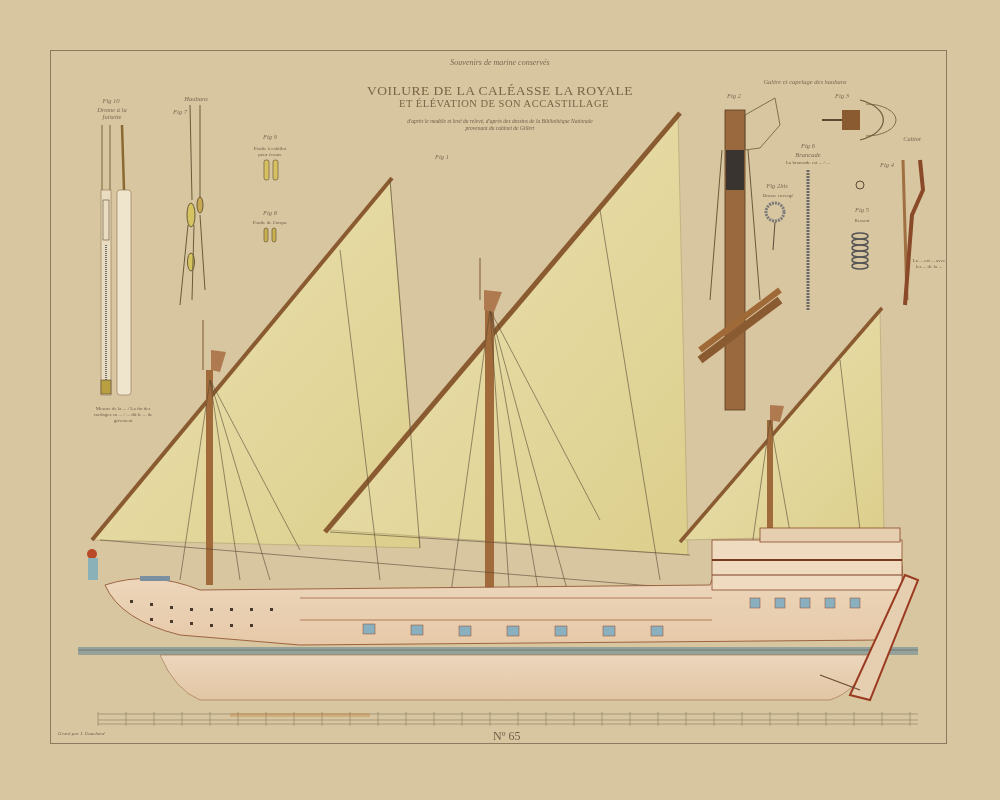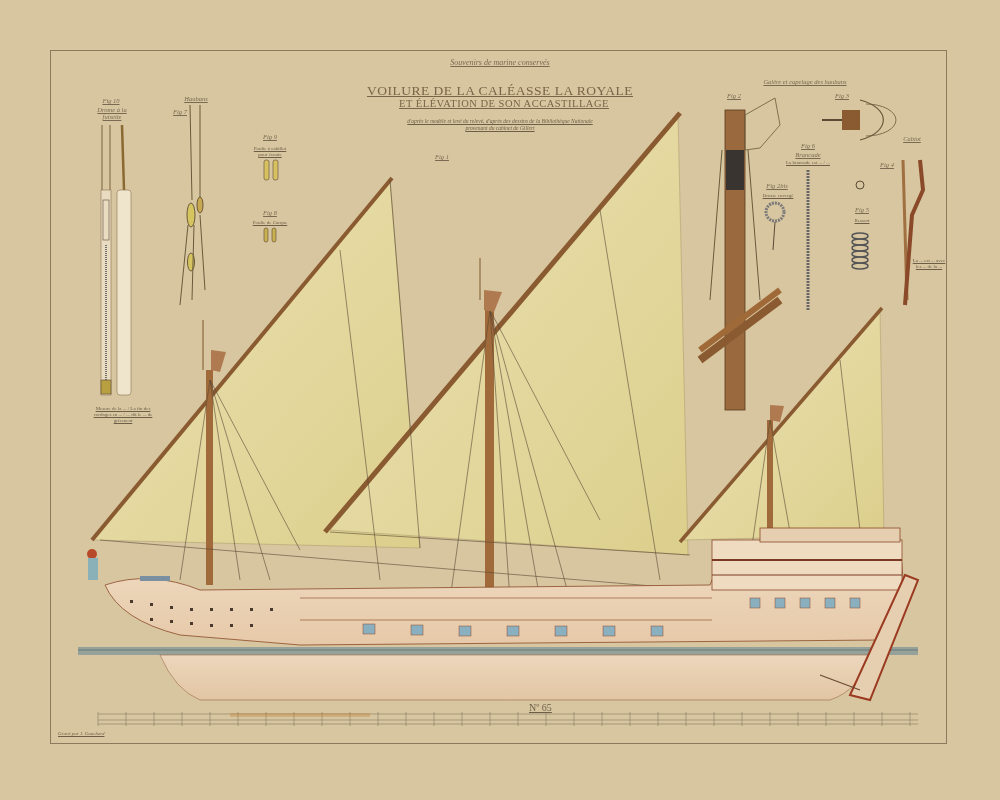--- a/index.html
+++ b/index.html
@@ -1,28 +1,28 @@
 <!DOCTYPE html>
 <html><head>
 <meta charset="utf-8">
 <style>
   html,body{margin:0;padding:0;}
   body{width:1000px;height:800px;background:#d8c6a0;position:relative;overflow:hidden;font-family:"Liberation Serif",serif;color:#6b5a44;}
   .frame{position:absolute;left:50px;top:50px;width:897px;height:694px;border:1px solid #8c7a5e;box-sizing:border-box;}
-  .txt{position:absolute;white-space:nowrap;text-decoration:underline;}
+  .txt{position:absolute;white-space:nowrap;}
   .caption-top{left:0;width:1000px;top:58px;text-align:center;font-size:8px;font-style:italic;color:#7a6a52;}
   .title1{left:0;width:1000px;top:83px;text-align:center;font-size:13.5px;letter-spacing:0.5px;color:#7a6448;}
   .title2{left:4px;width:1000px;top:98px;text-align:center;font-size:10.5px;letter-spacing:0.5px;color:#7a6448;}
   .subnote{left:0;width:1000px;top:118px;text-align:center;font-size:5.5px;font-style:italic;color:#6e5e48;line-height:7px;white-space:normal;}
   .subnote span{display:block;}
   .lbl{font-size:6.5px;font-style:italic;color:#7a6a52;text-align:center;}
   .small{font-size:5px;color:#6e5e48;text-align:center;line-height:6px;}
   svg{position:absolute;left:0;top:0;}
   .footer-left{left:58px;top:731px;font-size:5px;font-style:italic;color:#6e5e48;}
-  .plate-no{left:493px;top:702px;font-size:10px;color:#6e5e48;margin-left:36px;}
+  .plate-no{left:493px;top:729px;font-size:12px;color:#6e5e48;}
 </style>
 </head>
 <body>
 
 <div class="frame"></div>
 
 <div class="txt caption-top">Souvenirs de marine conservés</div>
 <div class="txt title1">VOILURE DE LA CALÉASSE LA ROYALE</div>
 <div class="txt title2">ET ÉLÉVATION DE SON ACCASTILLAGE</div>
 <div class="txt subnote">

